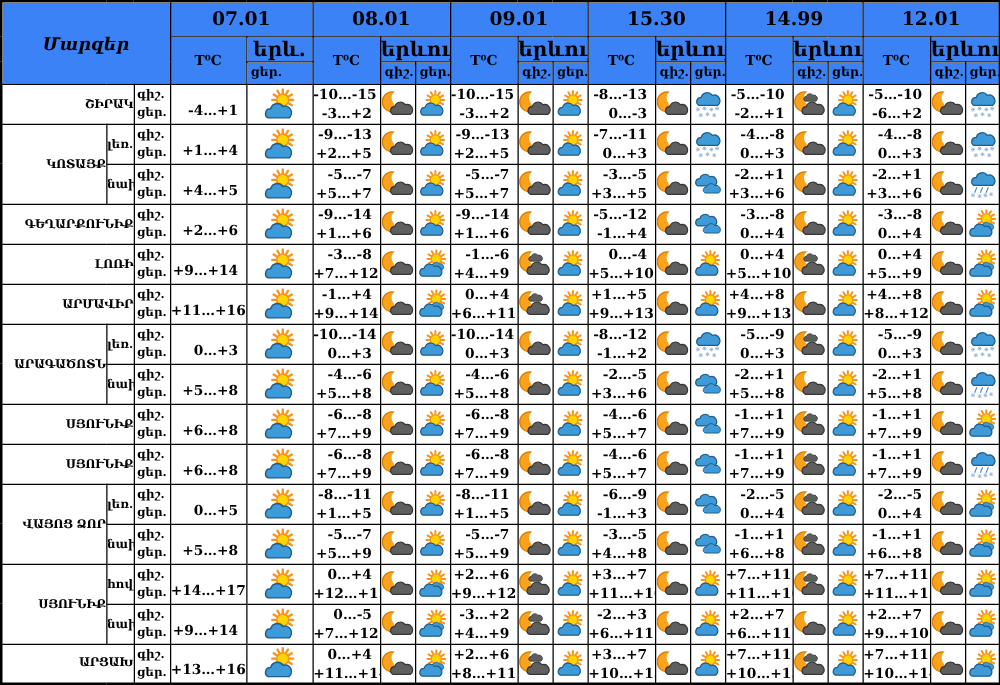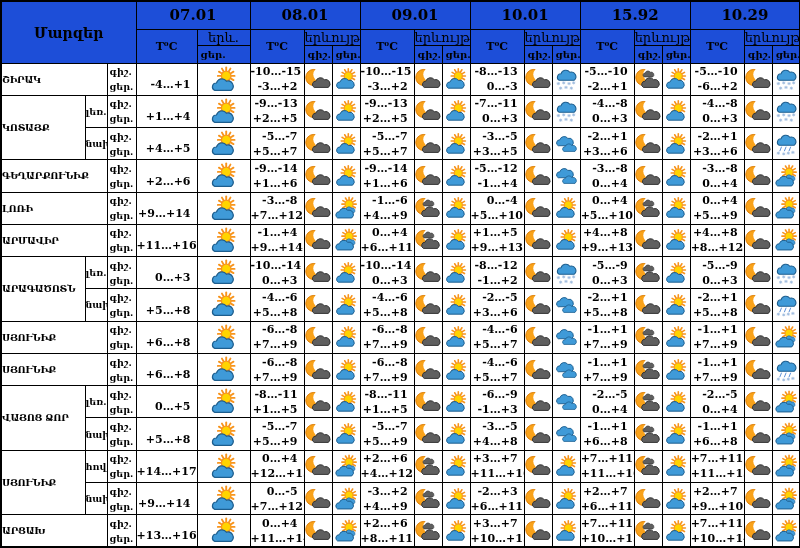--- a/index.html
+++ b/index.html
@@ -1,28 +1,28 @@
 <!DOCTYPE html>
 <html><head>
 <meta charset="utf-8">
 <style>
   html,body{margin:0;padding:0;width:800px;height:548px;background:#fff;overflow:hidden}
   table{border-collapse:collapse;table-layout:fixed;width:800px;height:548px;border:2px solid #000}
   th,td{border:1px solid #000;padding:0;font-family:"DejaVu Serif","DejaVu Sans",serif;color:#000;overflow:hidden}
-  thead th{font-weight:bold;text-align:center;vertical-align:middle;background:#1d4ed8}
+  thead th{font-weight:bold;text-align:center;vertical-align:middle;background:#3b82f6}
   thead tr:nth-child(1){height:28px}
   thead tr:nth-child(2){height:16px}
   thead tr:nth-child(3){height:18px}
   tbody tr{height:32px}
   .date{font-size:15px}
-  .marzer{font-weight:bold;font-size:14px}
+  .marzer{font-style:italic;font-weight:bold;font-size:14px}
   .tc{font-size:11px}
-  .ph{font-size:13px;font-weight:normal}
+  .ph{font-size:16px;font-weight:bold}
   .ndh{font-size:10px;text-align:left;padding-left:3px}
-  .region{font-weight:bold;font-size:9.5px;text-align:left;letter-spacing:-0.3px;vertical-align:middle}
+  .region{font-weight:bold;font-size:9.5px;text-align:right;letter-spacing:-0.3px;vertical-align:middle}
   .sub{font-weight:bold;font-size:9.5px;text-align:center;vertical-align:middle}
   .nd{font-weight:bold;font-size:9.5px;text-align:left;padding-left:2px;line-height:15px;vertical-align:middle}
   .temp{font-weight:bold;font-size:11px;text-align:right;padding-right:6px;vertical-align:middle;line-height:15px;white-space:nowrap}
   .temp.single{vertical-align:bottom;padding-bottom:3px}
   .icell{text-align:center;vertical-align:middle}
   .wicon{width:26px;height:24px;display:inline-block;vertical-align:middle}
   .icell.wide .wicon{width:33px;height:27px}
   .cblue{fill:#3f9ad8;stroke:#1d5e8e;stroke-width:1.3}
   .cdark{fill:#5f5f5f;stroke:#353535;stroke-width:1.3}
   .hiddefs{position:absolute;width:0;height:0}
@@ -129,23 +129,23 @@
     <col style="width:54px">
       <col style="width:28px">
       <col style="width:28px">
   </colgroup>
   <thead>
     <tr>
       <th colspan="3" rowspan="3"><span class="marzer">Մարզեր</span></th>
       <th class="date" colspan="2">07.01</th>
       <th class="date" colspan="3">08.01</th>
       <th class="date" colspan="3">09.01</th>
-      <th class="date" colspan="3">10.01</th>
-      <th class="date" colspan="3">15.92</th>
-      <th class="date" colspan="3">10.29</th>
+      <th class="date" colspan="3">15.30</th>
+      <th class="date" colspan="3">14.99</th>
+      <th class="date" colspan="3">12.01</th>
     </tr>
     <tr>
       <th class="tc" rowspan="2">T⁰C</th>
       <th class="ph">երև.</th>
       <th class="tc" rowspan="2">T⁰C</th>
       <th class="ph" colspan="2">երևույթ</th>
       <th class="tc" rowspan="2">T⁰C</th>
       <th class="ph" colspan="2">երևույթ</th>
       <th class="tc" rowspan="2">T⁰C</th>
       <th class="ph" colspan="2">երևույթ</th>
@@ -920,21 +920,21 @@
           <div>+12…+15</div>
         </td>
         <td class="icell"><svg class="wicon" viewBox="0 0 34 30">
             <use href="#sym-moon-cloud"></use>
           </svg></td>
         <td class="icell"><svg class="wicon" viewBox="0 0 34 30">
             <use href="#sym-sun-clouds"></use>
           </svg></td>
         <td class="temp">
           <div>+2…+6</div>
-          <div>+4…+12</div>
+          <div>+9…+12</div>
         </td>
         <td class="icell"><svg class="wicon" viewBox="0 0 34 30">
             <use href="#sym-moon-clouds"></use>
           </svg></td>
         <td class="icell"><svg class="wicon" viewBox="0 0 34 30">
             <use href="#sym-sun-cloud"></use>
           </svg></td>
         <td class="temp">
           <div>+3…+7</div>
           <div>+11…+16</div>

